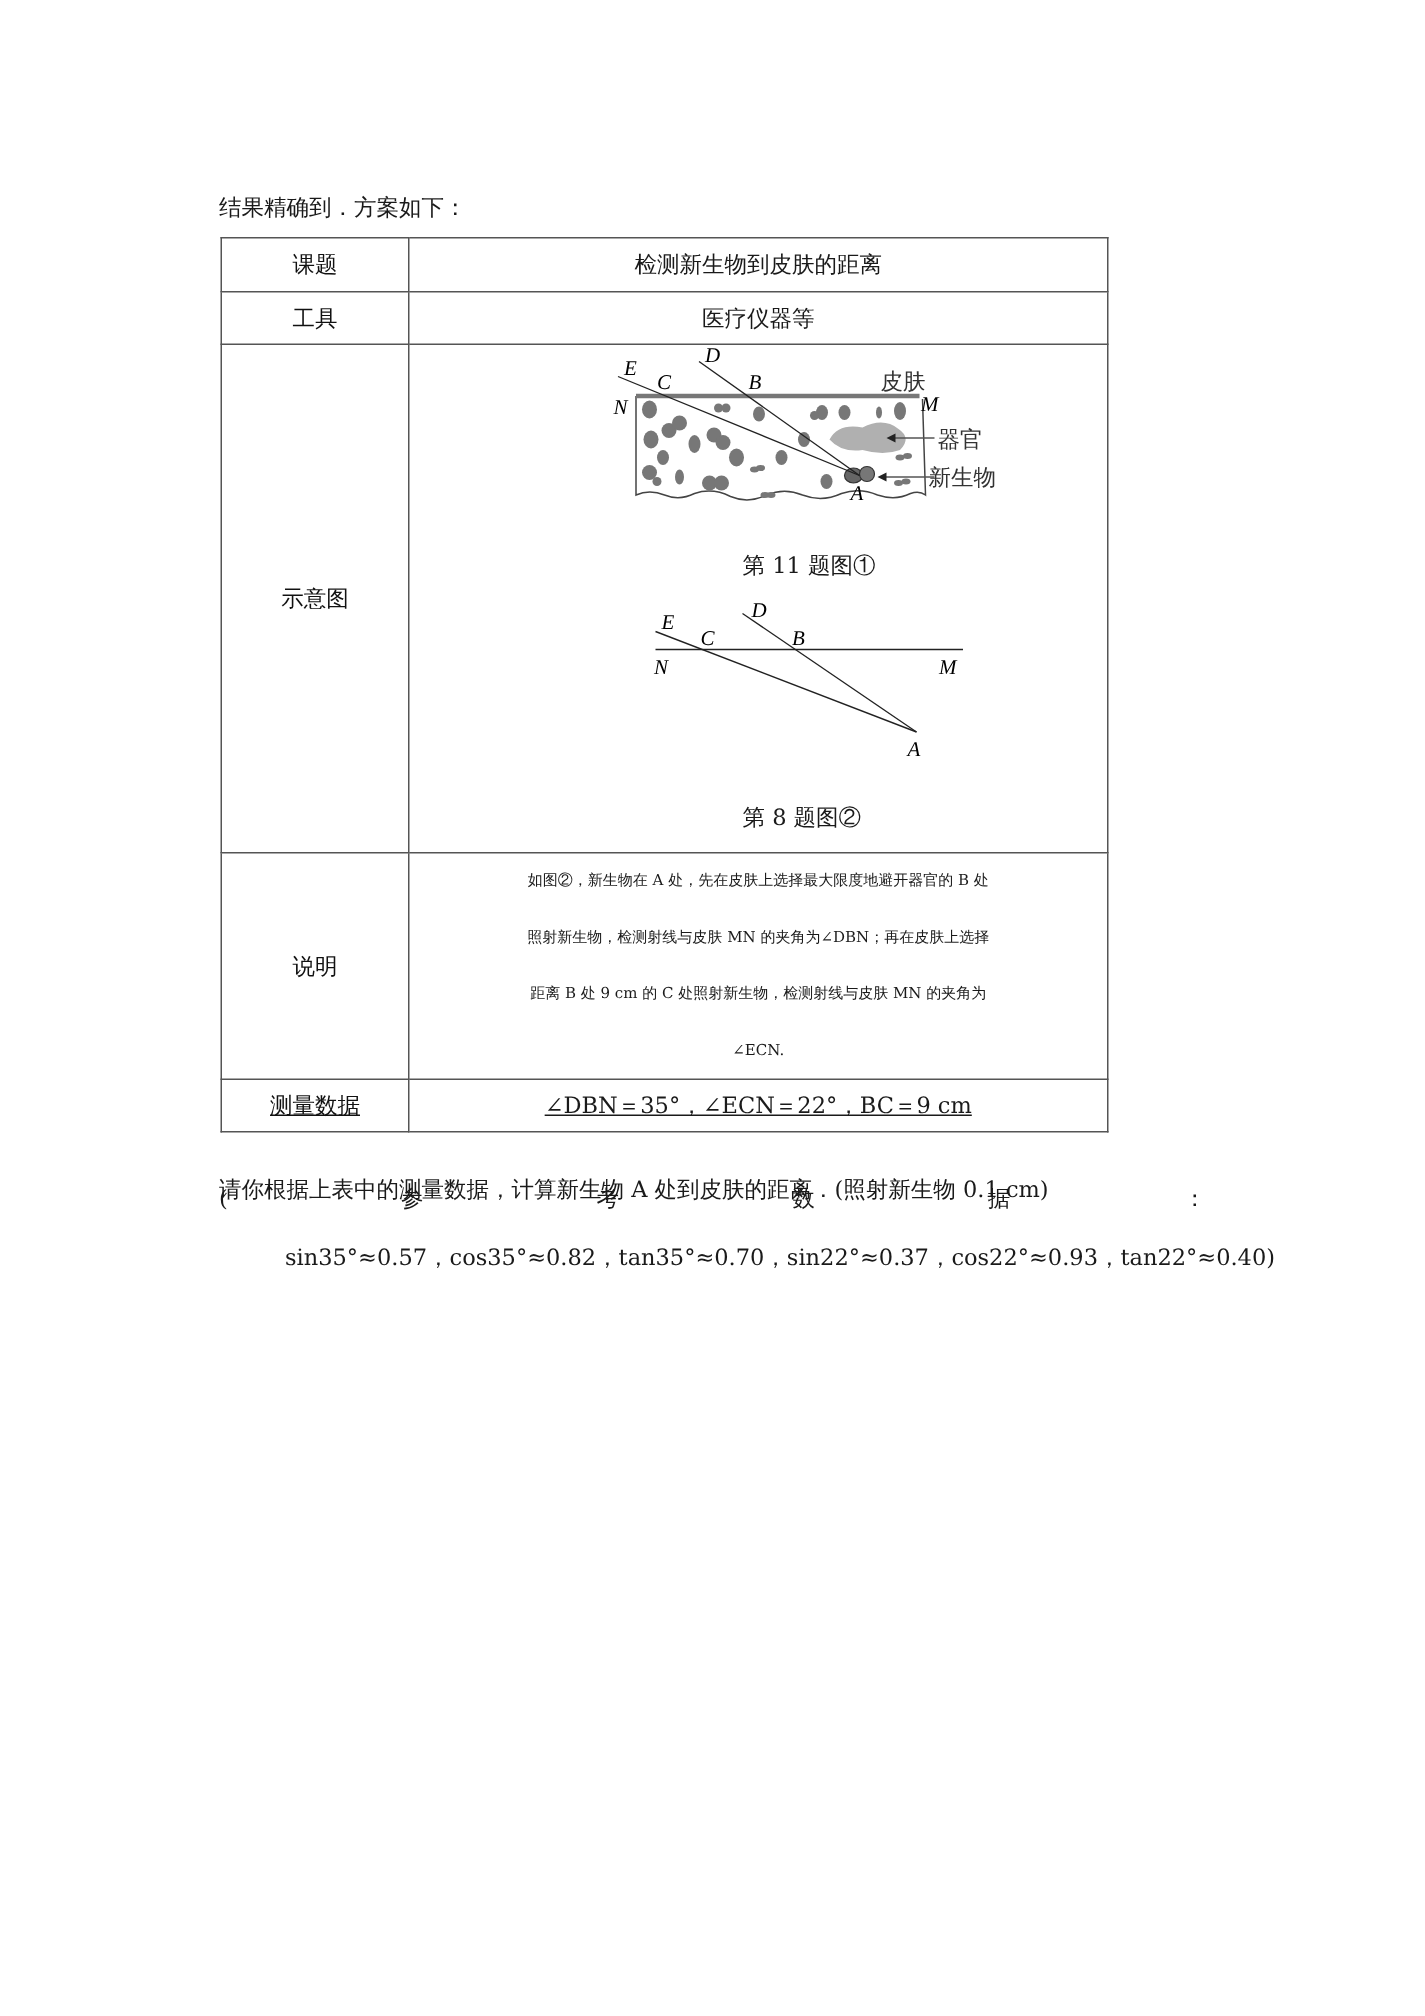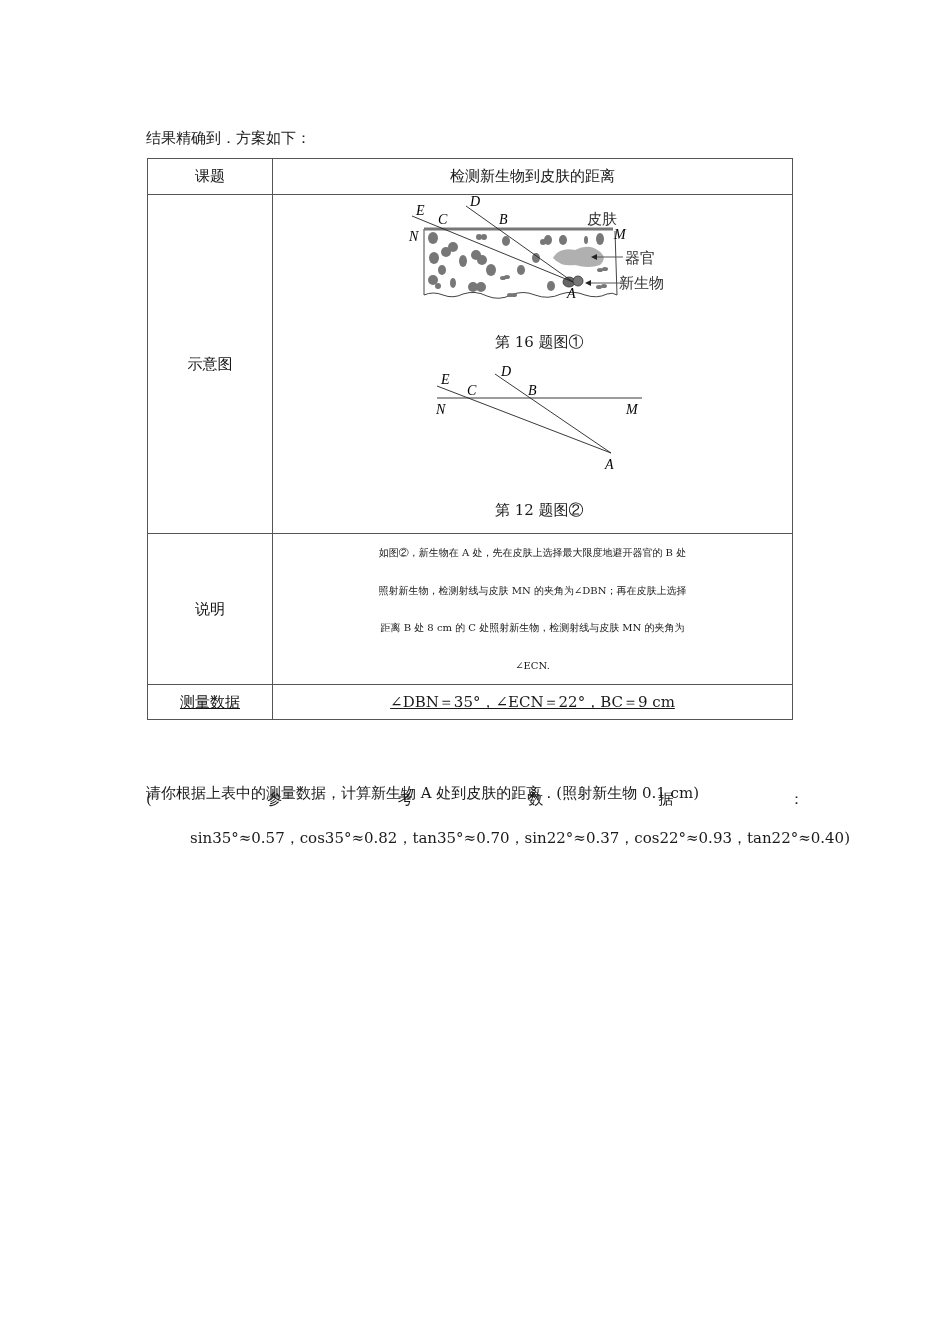--- a/index.html
+++ b/index.html
@@ -1,20 +1,20 @@
 <!DOCTYPE html>
 <html><head>
 <meta charset="utf-8">
 <style>
   html, body { margin: 0; padding: 0; background: #ffffff; }
   body { width: 950px; height: 1344px; position: relative; overflow: hidden;
          font-family: "DejaVu Serif", "Liberation Serif", serif; color: #1a1a1a; }
   .line { position: absolute; font-size: 15px; white-space: nowrap; line-height: 20px; }
   .intro { left: 146px; top: 128px; }
-  table.plan { position: absolute; left: 147px; top: 158px; width: 646px;
+  table.plan { position: absolute; left: 147px; top: 158px; width: 592px;
                border-collapse: collapse; table-layout: fixed; }
   table.plan td { border: 1px solid #555; padding: 0; text-align: center; vertical-align: middle;
                   font-size: 15px; }
   table.plan td.head { width: 124px; font-family: "DejaVu Sans", "Liberation Sans", sans-serif;
                        font-size: 15px; color: #111; }
   table.plan tr.r1 td { height: 35px; }
   table.plan tr.r2 td { height: 34px; }
   table.plan tr.r3 td { height: 338px; }
   table.plan tr.r4 td { height: 146px; }
   table.plan tr.r5 td { height: 34px; text-decoration: underline; }
@@ -29,20 +29,24 @@
 </head>
 <body>
 
 <div class="line intro">结果精确到．方案如下：</div>
 
 <table class="plan">
   <tbody>
       <tr class="r1">
     <td class="head">课题</td>
     <td>检测新生物到皮肤的距离</td>
+  </tr>
+  <tr class="r2">
+    <td class="head">工具</td>
+    <td>医疗仪器等</td>
   </tr>
   <tr class="r3">
     <td class="head">示意图</td>
     <td class="diagram-cell">
 
       <svg class="fig" style="left:130px; top:0px;" width="270" height="110" viewBox="0 0 270 110">
 
         <path d="M21,34 L21,100 Q30,96 40,100 Q50,104 60,99 Q72,95 84,101 Q96,106 108,100 Q120,95 132,100 Q145,105 158,99 Q170,95 182,100 Q194,104 204,99 Q210,97 214,100 L212,36" fill="#fff" stroke="#444" stroke-width="1"></path>
 
         <line x1="21" y1="34" x2="210" y2="34" stroke="#777" stroke-width="3"></line>
@@ -100,44 +104,44 @@
         <text x="35" y="29" font-family="Liberation Serif, serif" font-style="italic" font-size="14">C</text>
         <text x="67" y="11" font-family="Liberation Serif, serif" font-style="italic" font-size="14">D</text>
         <text x="96" y="29" font-family="Liberation Serif, serif" font-style="italic" font-size="14">B</text>
         <text x="6" y="46" font-family="Liberation Serif, serif" font-style="italic" font-size="14">N</text>
         <text x="211" y="44" font-family="Liberation Serif, serif" font-style="italic" font-size="14">M</text>
         <text x="164" y="103" font-family="Liberation Serif, serif" font-style="italic" font-size="14">A</text>
         <text x="184" y="29" font-family="DejaVu Serif, serif" font-size="15" fill="#333">皮肤</text>
         <text x="222" y="68" font-family="DejaVu Serif, serif" font-size="15" fill="#333">器官</text>
         <text x="216" y="93" font-family="DejaVu Serif, serif" font-size="15" fill="#333">新生物</text>
       </svg>
-      <div class="cap" style="left:222px; top:138px;">第 16 题图①</div>
+      <div class="cap" style="left:222px; top:138px;">第 11 题图①</div>
 
       <svg class="fig" style="left:155px; top:165px;" width="230" height="115" viewBox="0 0 230 115">
         <line x1="9" y1="38" x2="214" y2="38" stroke="#222" stroke-width="0.9"></line>
         <line x1="9" y1="26" x2="183" y2="93" stroke="#222" stroke-width="0.9"></line>
         <line x1="67" y1="14" x2="183" y2="93" stroke="#222" stroke-width="0.9"></line>
         <text x="13" y="24" font-family="Liberation Serif, serif" font-style="italic" font-size="14">E</text>
         <text x="39" y="35" font-family="Liberation Serif, serif" font-style="italic" font-size="14">C</text>
         <text x="73" y="16" font-family="Liberation Serif, serif" font-style="italic" font-size="14">D</text>
         <text x="100" y="35" font-family="Liberation Serif, serif" font-style="italic" font-size="14">B</text>
         <text x="8" y="54" font-family="Liberation Serif, serif" font-style="italic" font-size="14">N</text>
         <text x="198" y="54" font-family="Liberation Serif, serif" font-style="italic" font-size="14">M</text>
         <text x="177" y="109" font-family="Liberation Serif, serif" font-style="italic" font-size="14">A</text>
       </svg>
-      <div class="cap" style="left:222px; top:306px;">第 12 题图②</div>
+      <div class="cap" style="left:222px; top:306px;">第 8 题图②</div>
     </td>
   </tr>
   <tr class="r4">
     <td class="head">说明</td>
     <td>
       <div class="desc">
         <div>如图②，新生物在 A 处，先在皮肤上选择最大限度地避开器官的 B 处</div>
         <div>照射新生物，检测射线与皮肤 MN 的夹角为∠DBN；再在皮肤上选择</div>
-        <div>距离 B 处 8 cm 的 C 处照射新生物，检测射线与皮肤 MN 的夹角为</div>
+        <div>距离 B 处 9 cm 的 C 处照射新生物，检测射线与皮肤 MN 的夹角为</div>
         <div>∠ECN.</div>
       </div>
     </td>
   </tr>
   <tr class="r5">
     <td class="head">测量数据</td>
     <td>∠DBN＝35°，∠ECN＝22°，BC＝9 cm</td>
   </tr>
 </tbody>
   </table>

